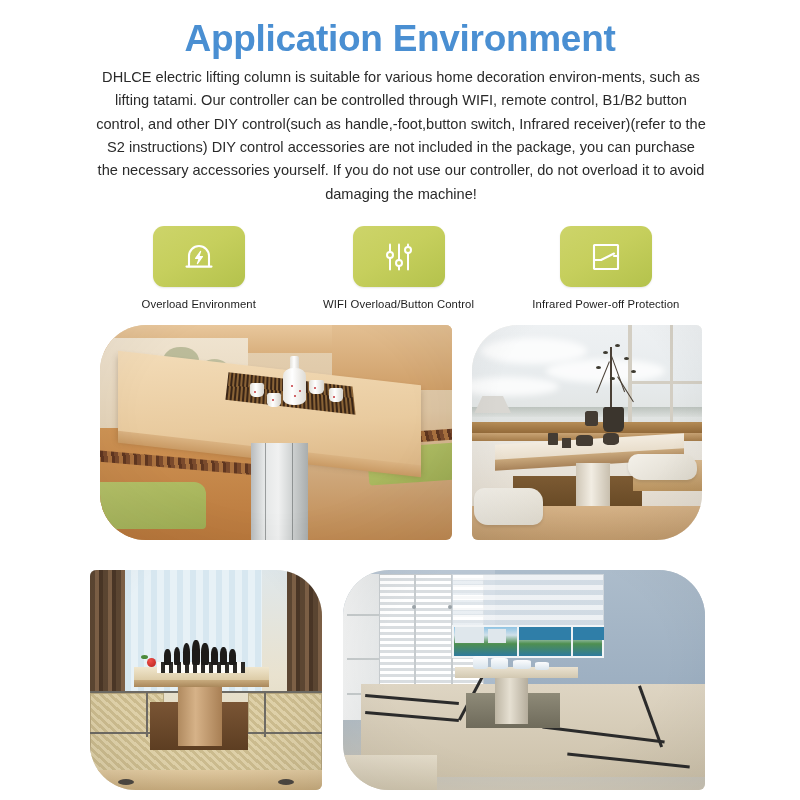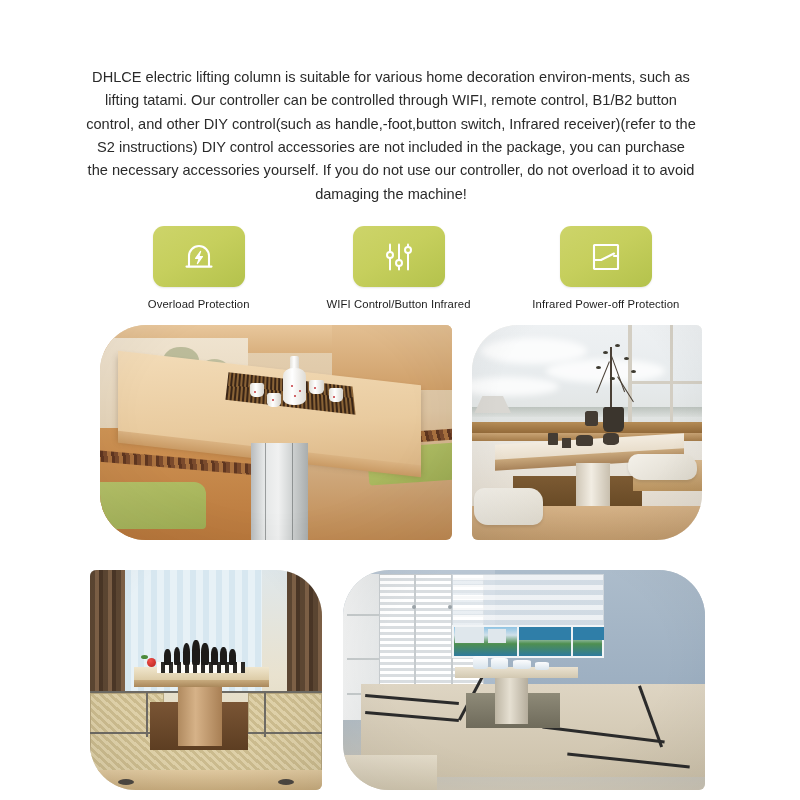--- a/index.html
+++ b/index.html
@@ -16,21 +16,21 @@
   
   .headline {
     position: absolute; top: 20px; left: 0; width: 800px;
     text-align: center;
     font-size: 37px; font-weight: bold; letter-spacing: -0.3px;
     color: #4a8fd2;
     line-height: 1.05;
   }
 
   .body-copy {
-    position: absolute; top: 66px; left: 85px; width: 612px;
+    position: absolute; top: 66px; left: 95px; width: 612px;
     text-align: center;
     font-size: 14.6px; line-height: 1.60; color: #2a2a2a;
   }
 
   
   .features {
     position: absolute; top: 226px; left: 100px; width: 612px; height: 90px;
     display: flex; justify-content: space-between; align-items: flex-start;
   }
   .feature { display: flex; flex-direction: column; align-items: center; }
@@ -201,51 +201,52 @@
   .s4-tea     { position:absolute; background:linear-gradient(180deg,#fbfcfd,#d9e4ec); border-radius:22%; }
 
   .noise { position:absolute; inset:0; pointer-events:none;
            background:radial-gradient(ellipse at 50% 40%, rgba(255,255,255,0) 55%, rgba(0,0,0,0.06) 100%); }
 </style>
 </head>
 <body>
 
 <div class="page">
 
+  <div class="headline">Application Environment</div>
   <div class="body-copy">DHLCE electric lifting column is suitable for various home decoration environ-ments, such as lifting tatami. Our controller can be controlled through WIFI, remote control, B1/B2 button control, and other DIY control(such as handle,-foot,button switch, Infrared receiver)(refer to the S2 instructions) DIY control accessories are not included in the package, you can purchase the necessary accessories yourself. If you do not use our controller, do not overload it to avoid damaging the machine!</div>
 
   <div class="features">
 
     <div class="feature">
       <div class="badge">
         <span>
           <svg width="34" height="34" viewBox="0 0 34 34" fill="none" stroke="#ffffff" stroke-width="2.1" stroke-linecap="round" stroke-linejoin="round">
             <path d="M7 26 V16 a10 10 0 0 1 20 0 V26"></path>
             <line x1="4.5" y1="26.6" x2="29.5" y2="26.6"></line>
             <path d="M18.6 11.4 L13.6 18.4 H17.2 L15.4 23.6 L20.4 16.6 H16.8 Z" fill="#ffffff" stroke-width="1.2"></path>
           </svg>
         </span>
       </div>
-      <div class="feature-label">Overload Protection</div>
+      <div class="feature-label">Overload Environment</div>
     </div>
 
     <div class="feature">
       <div class="badge">
         <span>
           <svg width="34" height="34" viewBox="0 0 34 34" fill="none" stroke="#ffffff" stroke-width="2" stroke-linecap="round">
             <line x1="8" y1="4.5" x2="8" y2="29.5"></line>
             <line x1="17" y1="4.5" x2="17" y2="29.5"></line>
             <line x1="26" y1="4.5" x2="26" y2="29.5"></line>
             <circle cx="8" cy="15" r="3" fill="#c6cf5d"></circle>
             <circle cx="17" cy="23" r="3" fill="#c6cf5d"></circle>
             <circle cx="26" cy="10" r="3" fill="#c6cf5d"></circle>
           </svg>
         </span>
       </div>
-      <div class="feature-label">WIFI Control/Button Infrared</div>
+      <div class="feature-label">WIFI Overload/Button Control</div>
     </div>
 
     <div class="feature">
       <div class="badge">
         <span>
           <svg width="32" height="32" viewBox="0 0 32 32" fill="none" stroke="#ffffff" stroke-width="2.1" stroke-linecap="round" stroke-linejoin="round">
             <rect x="4" y="4" width="24" height="24" rx="0.5"></rect>
             <line x1="4" y1="19" x2="11" y2="19"></line>
             <line x1="11" y1="19" x2="24" y2="12.5"></line>
             <line x1="24" y1="15" x2="28" y2="15"></line>

